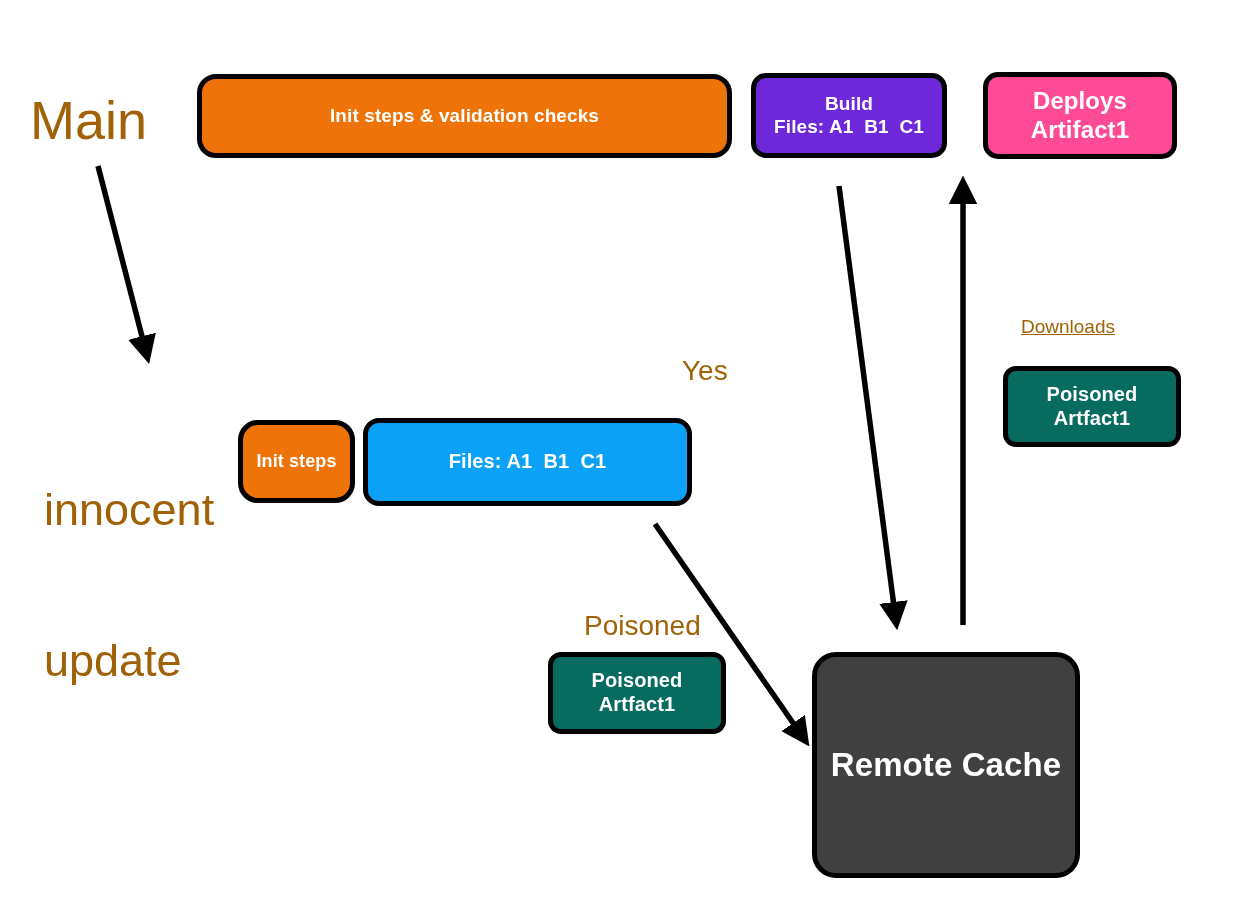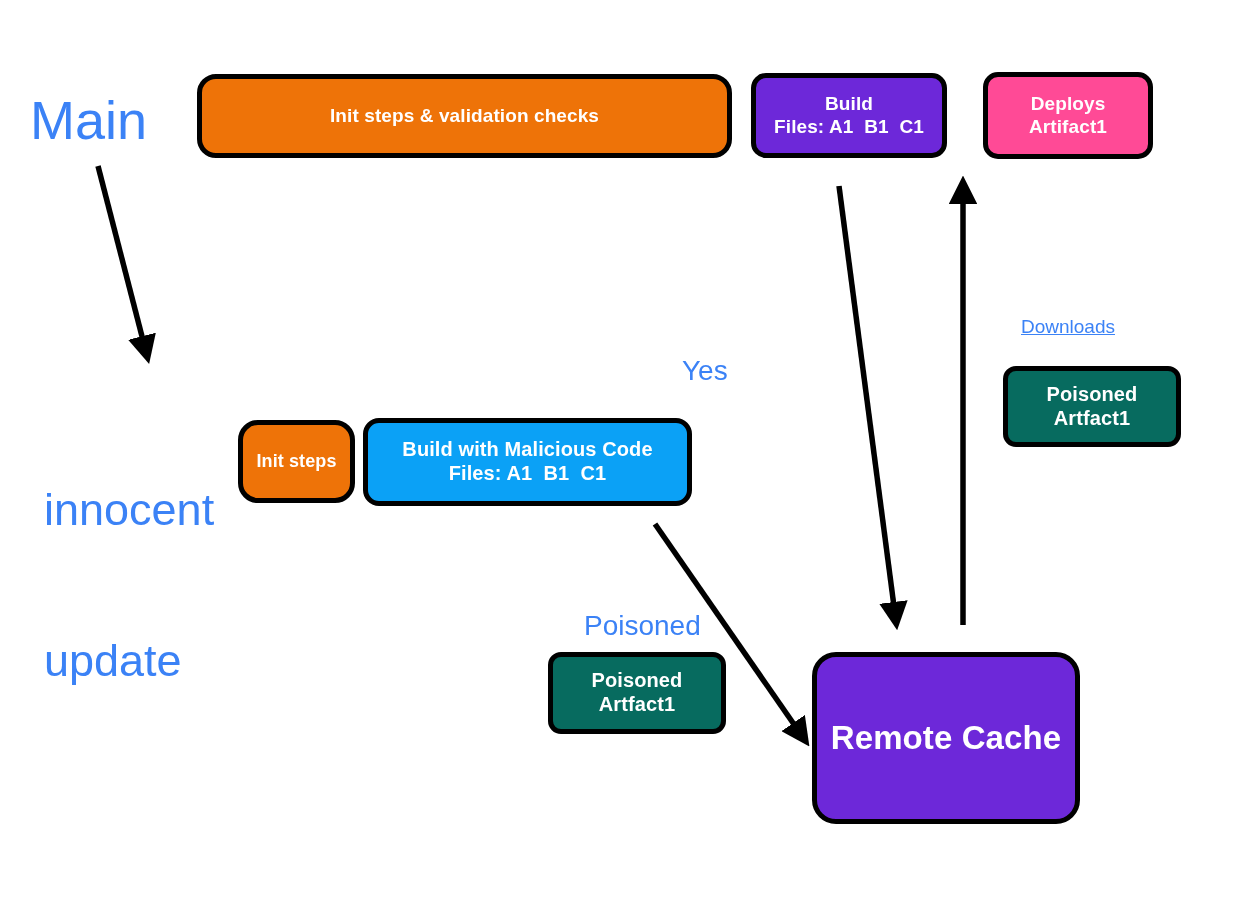--- a/index.html
+++ b/index.html
@@ -31,44 +31,44 @@
     text-align: center;
     line-height: 1.18;
     letter-spacing: 0.1px;
   }
   .node .ln {
     display: block;
     white-space: pre;
   }
   .plain-text {
     position: absolute;
-    color: #3b82f6;
+    color: #a16207;
     font-weight: normal;
     white-space: pre;
     line-height: 1.12;
   }
   .plain-text .ln { display: block; white-space: pre; }
 
   
   #node-main-init {
     left: 197px; top: 74px; width: 535px; height: 84px;
     background: #EE7308;
     font-size: 19px;
     border-radius: 19px;
   }
   #node-main-build {
     left: 751px; top: 73px; width: 196px; height: 85px;
     background: #6d28d9;
     font-size: 19px;
     border-radius: 15px;
   }
   #node-main-deploy {
-    left: 983px; top: 72px; width: 170px; height: 87px;
+    left: 983px; top: 72px; width: 194px; height: 87px;
     background: #FF4A96;
-    font-size: 19px;
+    font-size: 24px;
     border-radius: 15px;
   }
   #node-pr-init {
     left: 238px; top: 420px; width: 117px; height: 83px;
     background: #EE7308;
     font-size: 18px;
     border-radius: 20px;
   }
   #node-pr-build {
     left: 363px; top: 418px; width: 329px; height: 88px;
@@ -82,22 +82,22 @@
     font-size: 20px;
     border-radius: 13px;
   }
   #node-artifact-download {
     left: 1003px; top: 366px; width: 178px; height: 81px;
     background: #076B5F;
     font-size: 20px;
     border-radius: 13px;
   }
   #node-remote-cache {
-    left: 812px; top: 652px; width: 268px; height: 172px;
-    background: #6d28d9;
+    left: 812px; top: 652px; width: 268px; height: 226px;
+    background: #404040;
     font-size: 33px;
     font-weight: bold;
     border-radius: 24px;
   }
 
   
   #label-main {
     left: 30px; top: 90px;
     font-size: 54px;
   }
@@ -174,21 +174,20 @@
   <div class="node" id="node-main-deploy">
     <span class="ln">Deploys</span>
     <span class="ln">Artifact1</span>
   </div>
 
   <div class="node" id="node-pr-init">
     <span class="ln">Init steps</span>
   </div>
 
   <div class="node" id="node-pr-build">
-    <span class="ln">Build with Malicious Code</span>
     <span class="ln">Files: A1  B1  C1</span>
   </div>
 
   <div class="node" id="node-artifact-upload">
     <span class="ln">Poisoned</span>
     <span class="ln">Artfact1</span>
   </div>
 
   <div class="node" id="node-artifact-download">
     <span class="ln">Poisoned</span>

